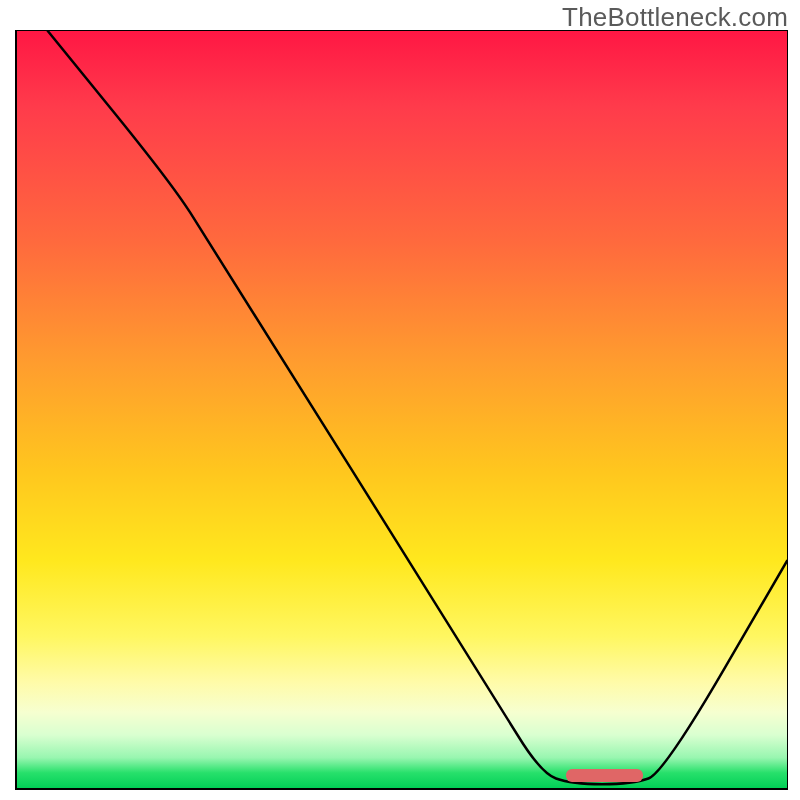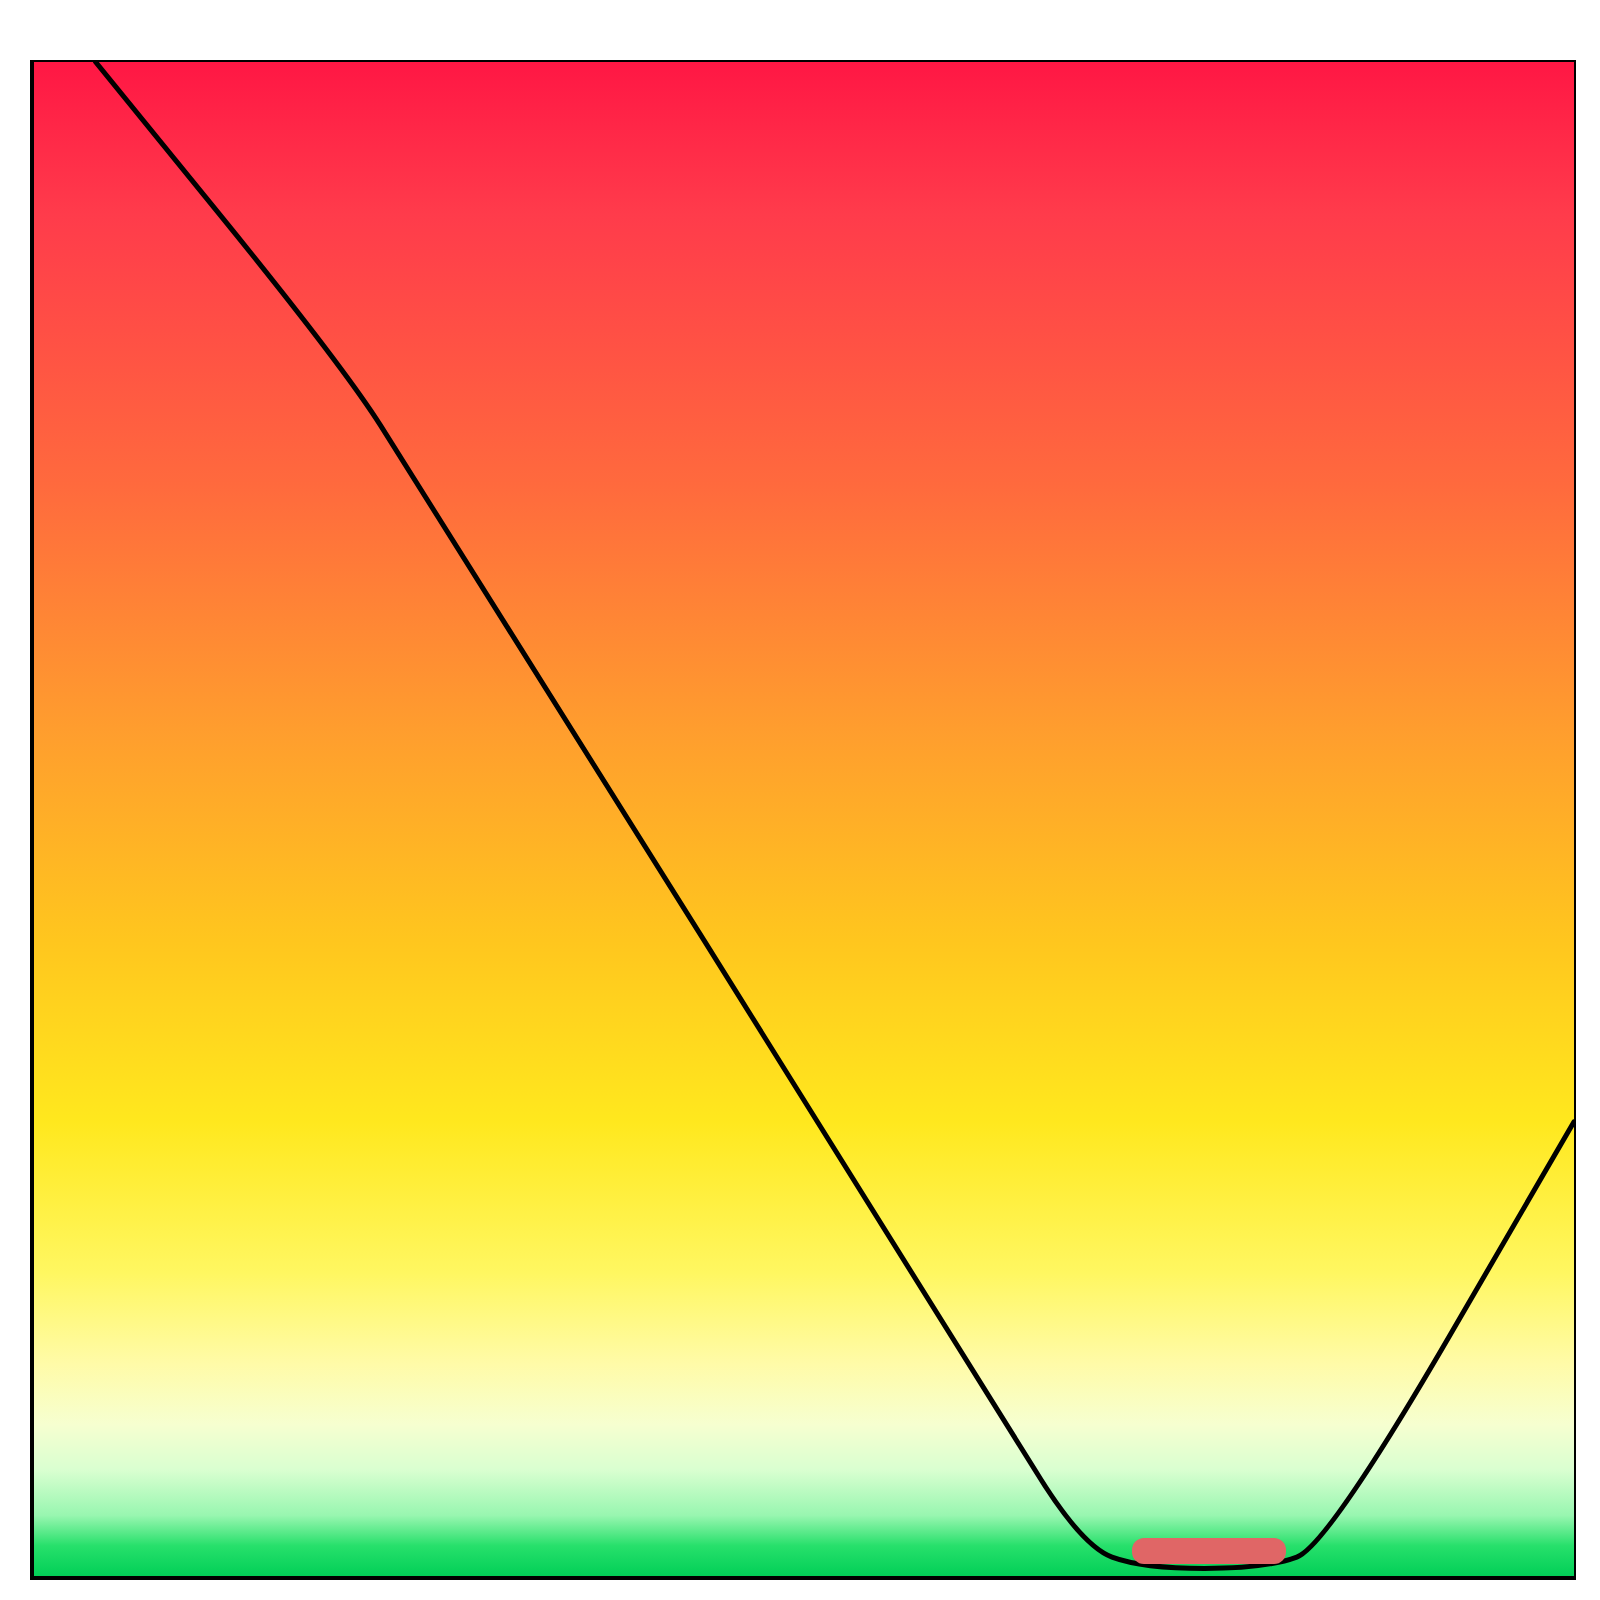--- a/index.html
+++ b/index.html
@@ -68,20 +68,21 @@
     position: absolute;
     background: #e06666;
     border-radius: 6px;
   }
 </style>
 </head>
 <body>
 
 <div class="container">
 
+  <div class="watermark">TheBottleneck.com</div>
 
   <div class="plot-area">
     <div class="gradient-block" style="left:0; top:0; right:0; bottom:0;"></div>
 
     <svg class="curve" viewBox="0 0 773 760" preserveAspectRatio="none">
       <path id="curve-path" fill="none" stroke="#000" stroke-width="2.5" stroke-linecap="round" stroke-linejoin="round" d="M 30.92,0 Q 30.92,0 92.76000000000002,76 Q 154.60000000000002,152 173.925,182.40000000000003 Q 193.25,212.80000000000007 336.255,440.8 Q 479.26,668.8 502.45,706.8 Q 525.64,744.8 541.0999999999999,750.5 Q 556.56,756.2 587.48,756.2 Q 618.4000000000001,756.2 633.86,750.5 Q 649.3199999999999,744.8 711.16,638.4 T 773,532"></path>
     </svg>
 
     <div id="marker" class="marker" style="left: 548.83px; width: 77.3px; top: 738.3px; height: 13px; background: rgb(224, 102, 102);"></div>
   </div>

